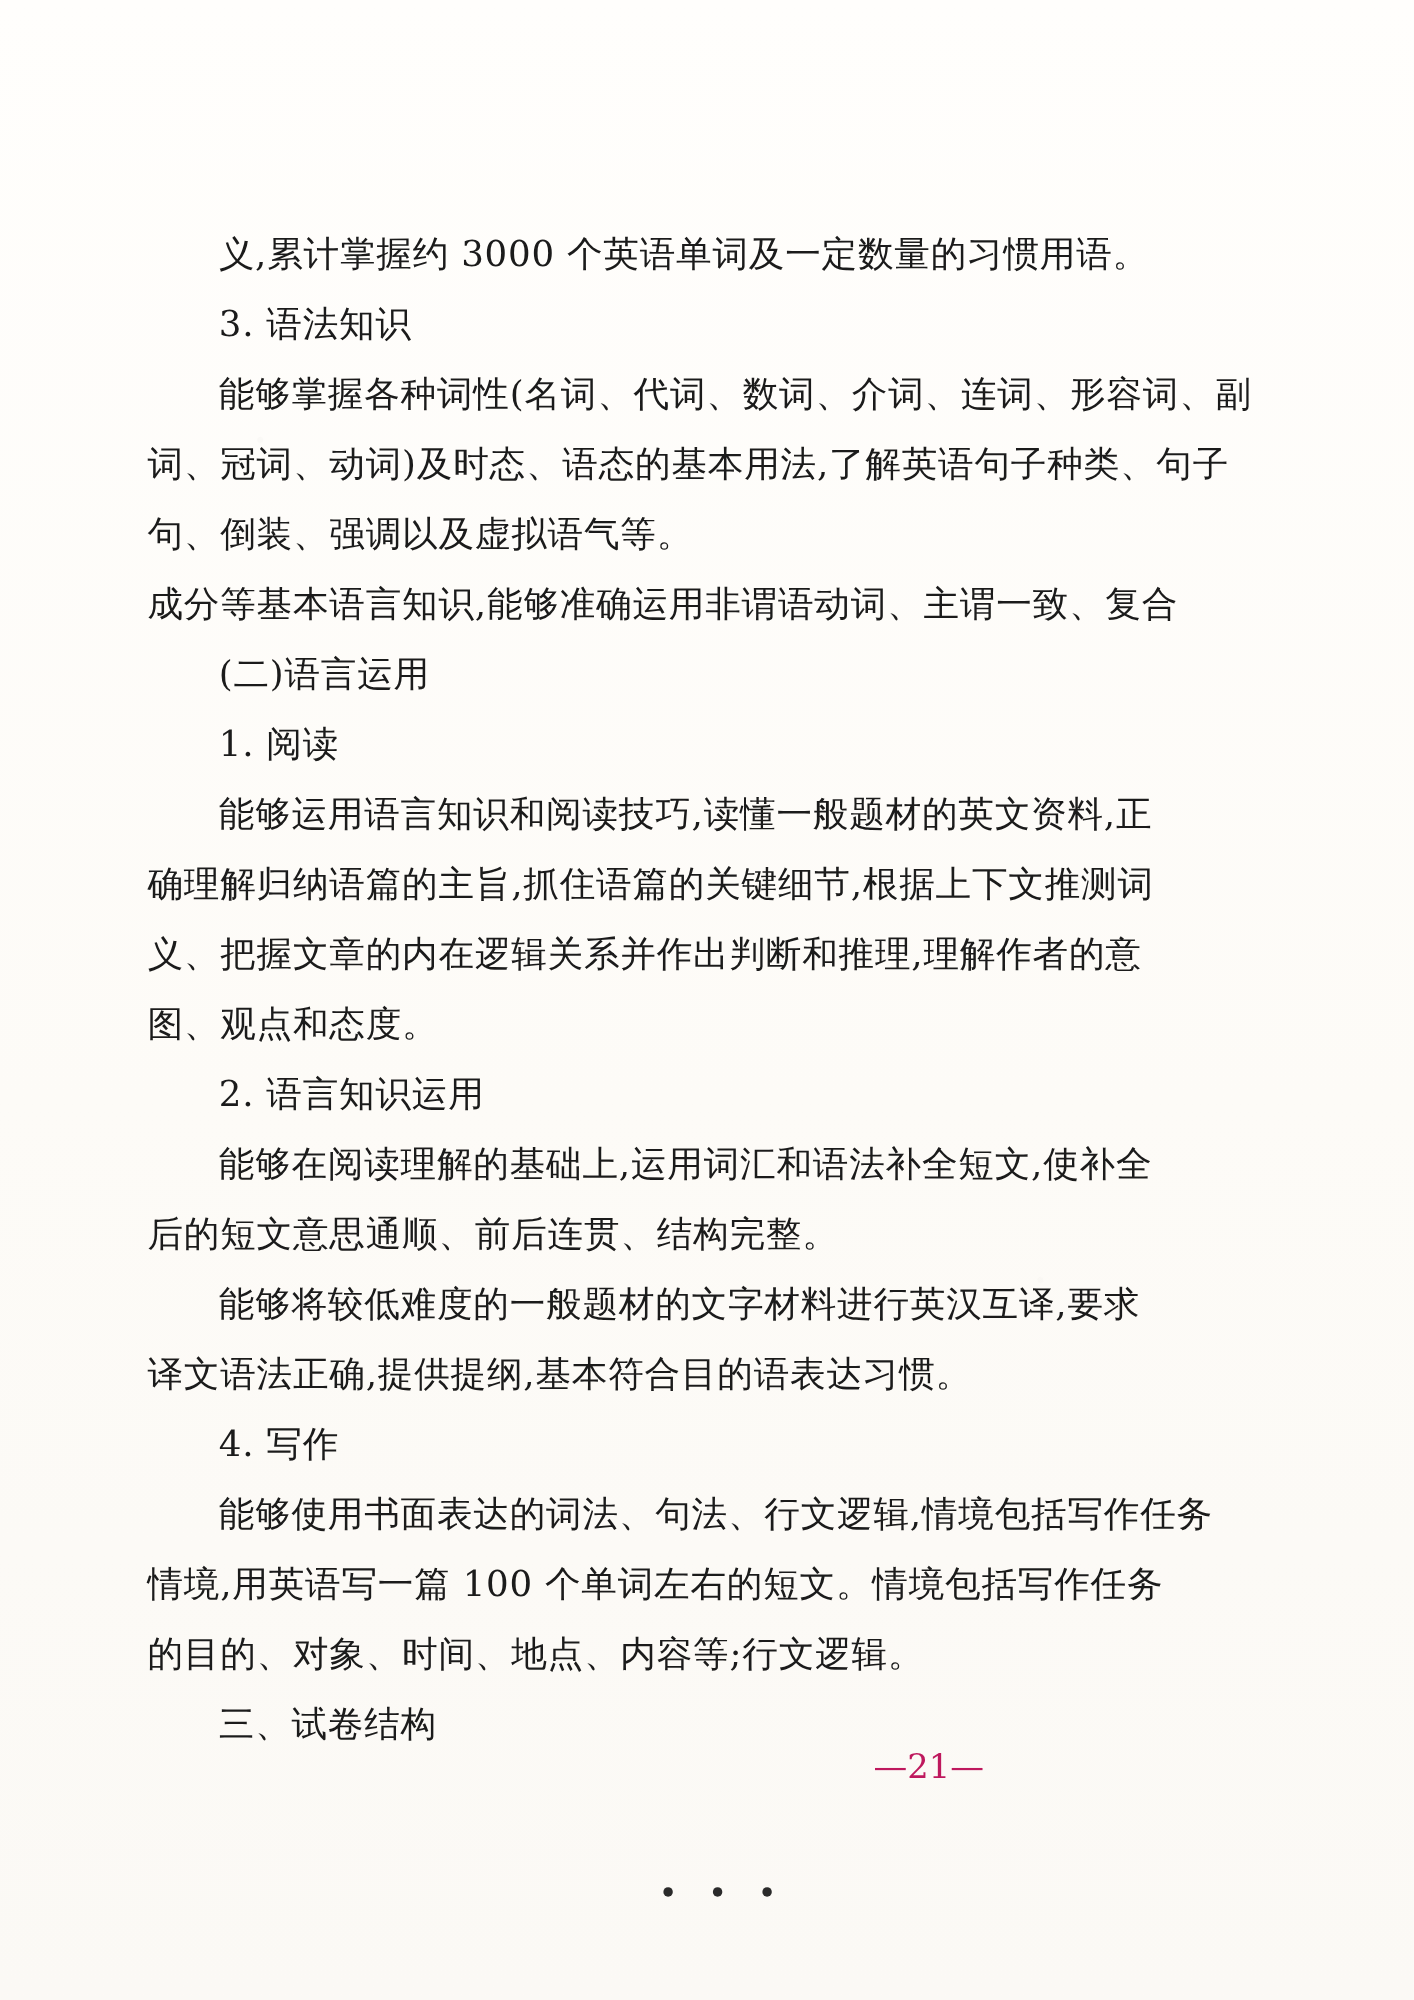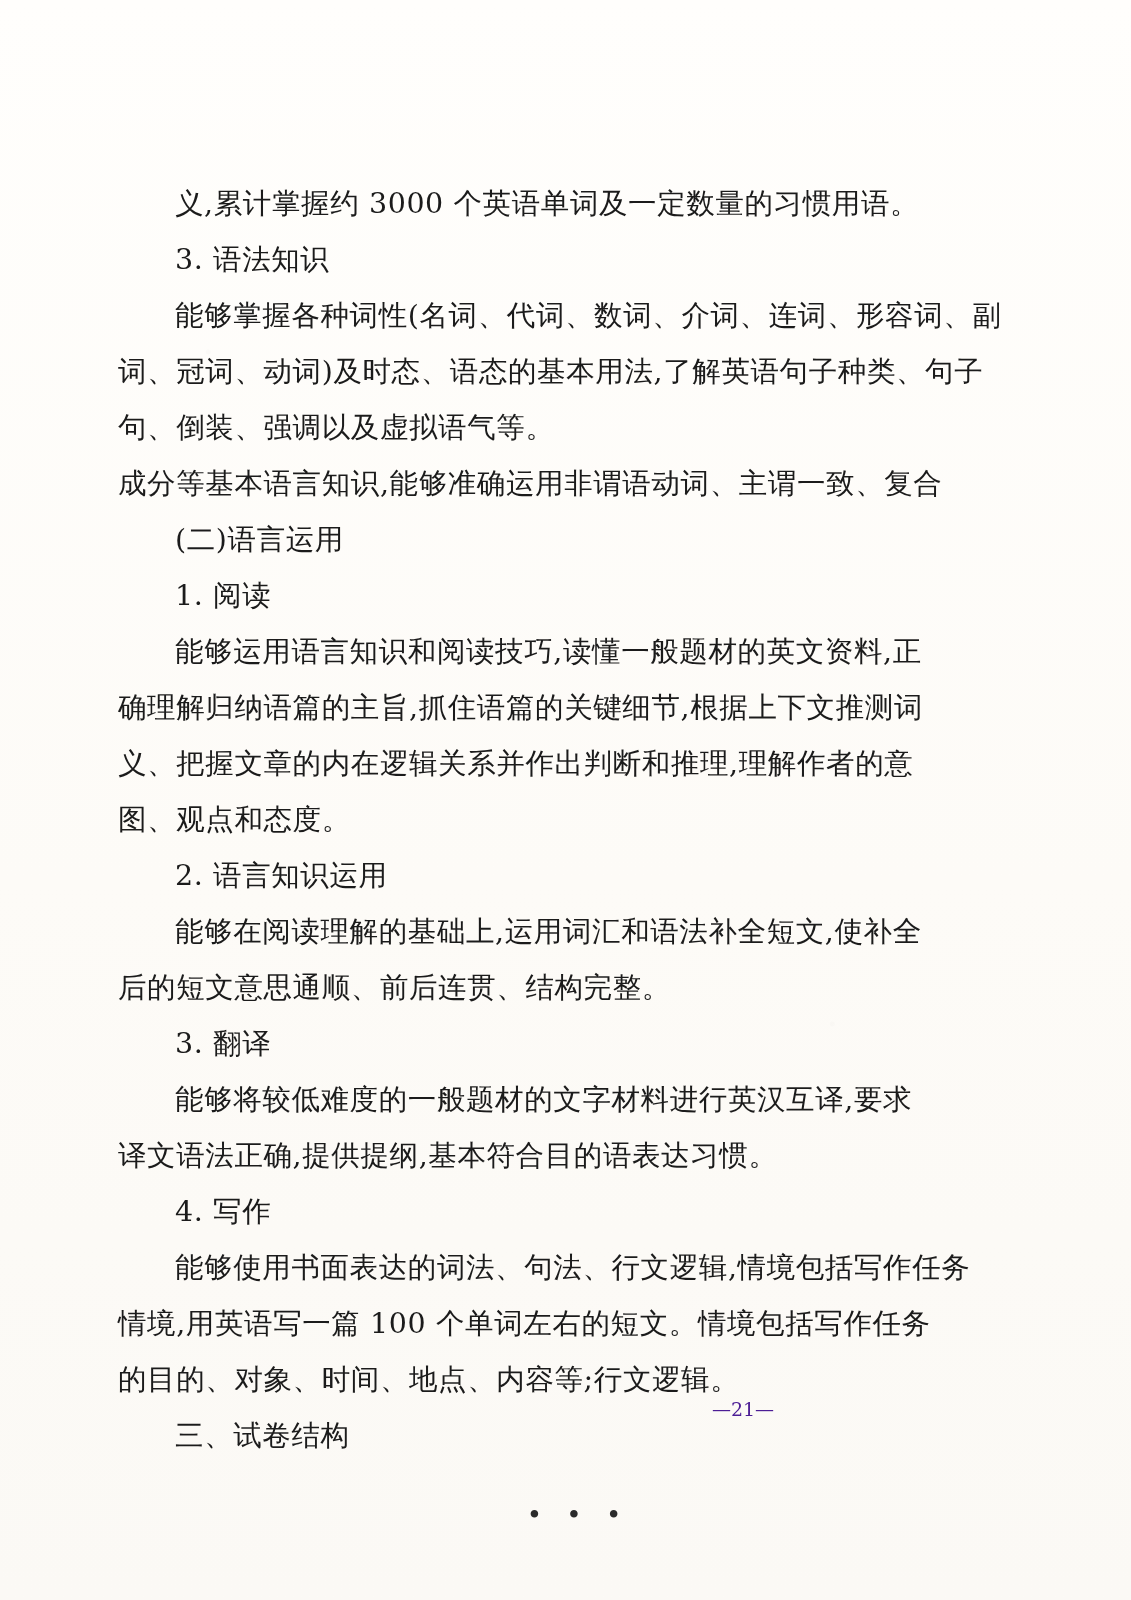--- a/index.html
+++ b/index.html
@@ -56,22 +56,22 @@
   .pn-wrap {
     position: absolute;
     left: 0;
     right: 0;
     top: 1398px;
     text-align: center;
   }
   .pn-inner {
     display: inline-block;
     margin-left: 330px;
-    font-size: 19px;
-    color: #4c1d95;
+    font-size: 27px;
+    color: #be185d;
   }
 </style>
 </head>
 <body>
 
 <div class="page">
   <div class="paper-texture"></div>
 
   <div class="content">
     <div class="line indent">义,累计掌握约 3000 个英语单词及一定数量的习惯用语。</div>
@@ -82,21 +82,20 @@
     <div class="line">成分等基本语言知识,能够准确运用非谓语动词、主谓一致、复合</div>
     <div class="line indent">(二)语言运用</div>
     <div class="line indent">1. 阅读</div>
     <div class="line indent">能够运用语言知识和阅读技巧,读懂一般题材的英文资料,正</div>
     <div class="line">确理解归纳语篇的主旨,抓住语篇的关键细节,根据上下文推测词</div>
     <div class="line">义、把握文章的内在逻辑关系并作出判断和推理,理解作者的意</div>
     <div class="line">图、观点和态度。</div>
     <div class="line indent">2. 语言知识运用</div>
     <div class="line indent">能够在阅读理解的基础上,运用词汇和语法补全短文,使补全</div>
     <div class="line">后的短文意思通顺、前后连贯、结构完整。</div>
-    <div class="line indent">3. 翻译</div>
     <div class="line indent">能够将较低难度的一般题材的文字材料进行英汉互译,要求</div>
     <div class="line">译文语法正确,提供提纲,基本符合目的语表达习惯。</div>
     <div class="line indent">4. 写作</div>
     <div class="line indent">能够使用书面表达的词法、句法、行文逻辑,情境包括写作任务</div>
     <div class="line">情境,用英语写一篇 100 个单词左右的短文。情境包括写作任务</div>
     <div class="line">的目的、对象、时间、地点、内容等;行文逻辑。</div>
     <div class="line indent">三、试卷结构</div>
   </div>
 
   <div class="pn-wrap">

